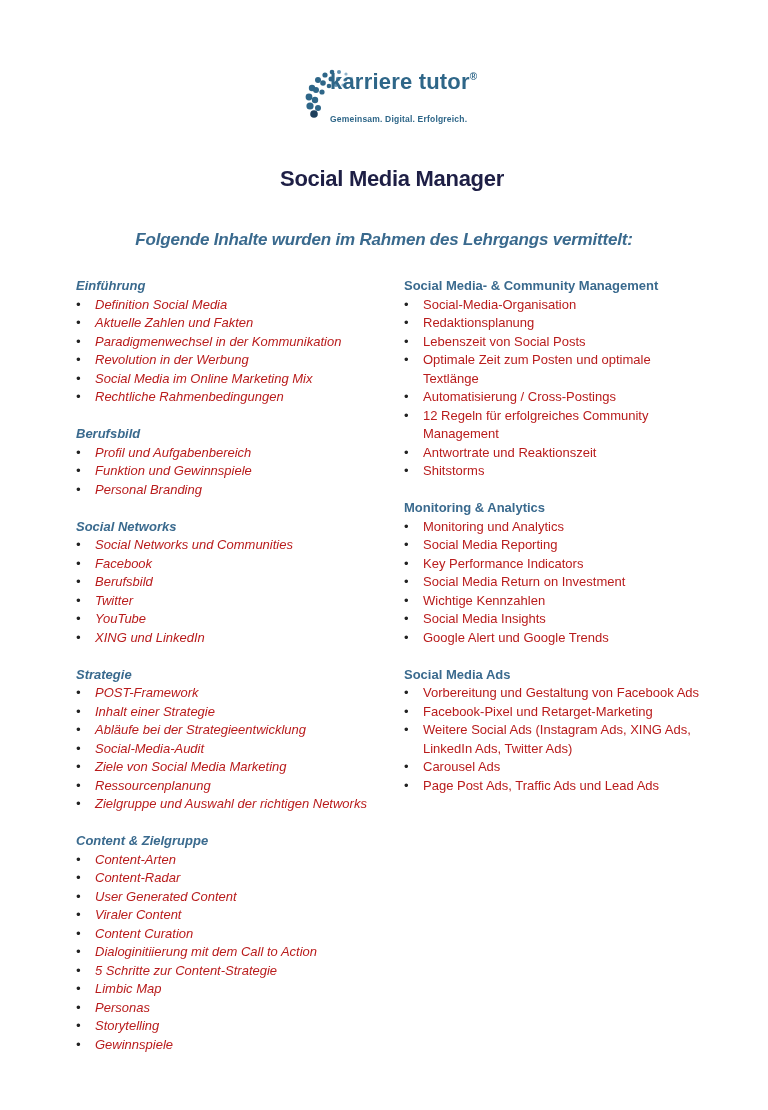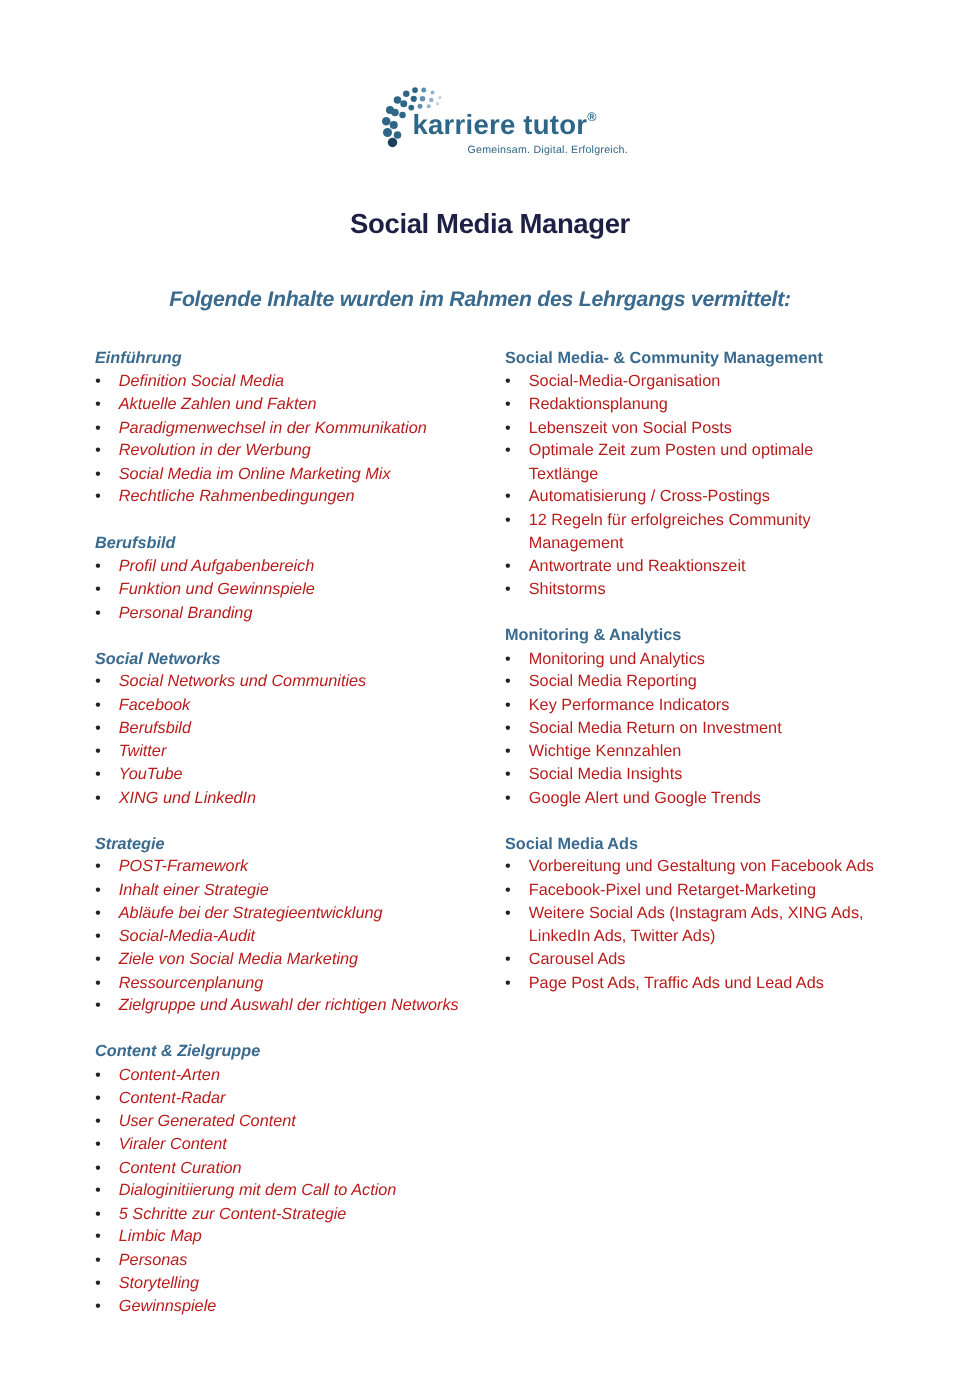--- a/index.html
+++ b/index.html
@@ -1,22 +1,22 @@
 <!DOCTYPE html>
 <html><head>
 <meta charset="utf-8">
 <style>
   * { margin:0; padding:0; box-sizing:border-box; }
   html, body { width:768px; height:1110px; background:#ffffff; overflow:hidden; }
   body { font-family:"Liberation Sans", sans-serif; color:#1f1f1f; position:relative; }
   .logo { position:absolute; left:302px; top:66px; width:170px; height:62px; }
   .logo svg { position:absolute; left:0; top:0; }
-  .logo-name { position:absolute; left:28px; top:21px; font-size:22px; font-weight:bold; color:#2e6688; letter-spacing:0.2px; white-space:nowrap; }
+  .logo-name { position:absolute; left:28px; top:3px; font-size:22px; font-weight:bold; color:#2e6688; letter-spacing:0.2px; white-space:nowrap; }
   .logo-reg { font-size:10px; vertical-align:top; position:relative; top:2px; }
-  .logo-tag { position:absolute; left:28px; top:48px; font-size:8.5px; font-weight:normal; color:#2e6688; white-space:nowrap; letter-spacing:0.2px;margin-left:44px; }
+  .logo-tag { position:absolute; left:28px; top:48px; font-size:8.5px; font-weight:bold; color:#2e6688; white-space:nowrap; letter-spacing:0.2px; }
   .title { position:absolute; left:0; width:768px; top:166px; text-align:center; font-size:22px; font-weight:bold; color:#1e1f45; letter-spacing:-0.3px;padding-left:16px; }
   .subtitle { position:absolute; left:0; width:768px; top:230px; text-align:center; font-size:17px; font-weight:bold; color:#3a6a8e; letter-spacing:-0.2px;font-style:italic; }
   .col { position:absolute; top:277px; }
   .col-left { left:76px; width:320px;font-style:italic; }
   .col-right { left:404px; width:300px; }
   .section { margin-bottom:18.5px; }
   .section h3 { font-size:13px; font-weight:bold; color:#3a6a8e; line-height:18.5px; }
   .section ul { list-style:none; }
   .section li { position:relative; padding-left:19px; font-size:13px; line-height:18.5px; color:#b91c1c; }
   .section li::before { content:"•"; position:absolute; left:0; top:0; color:#222; }

